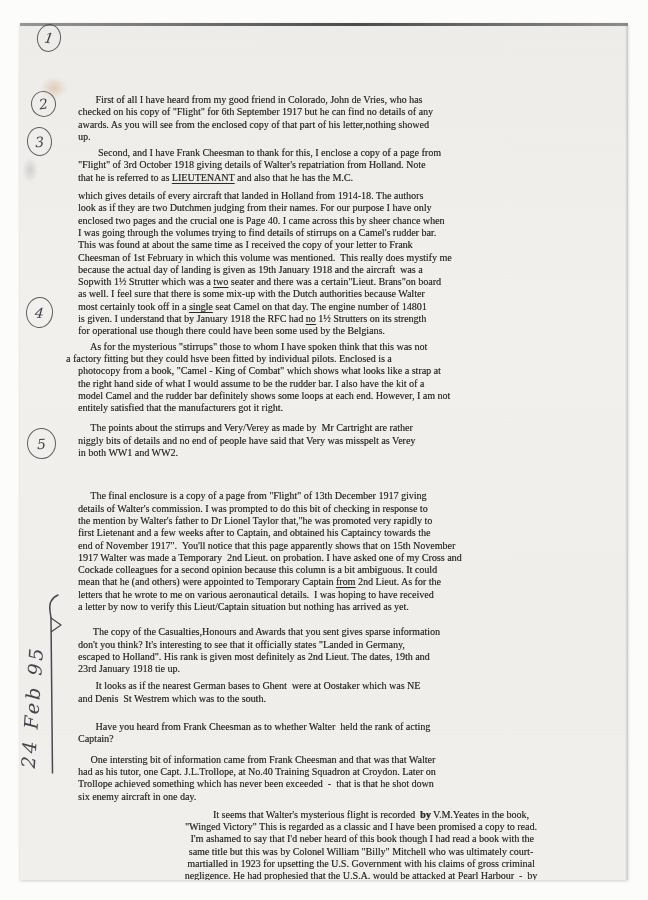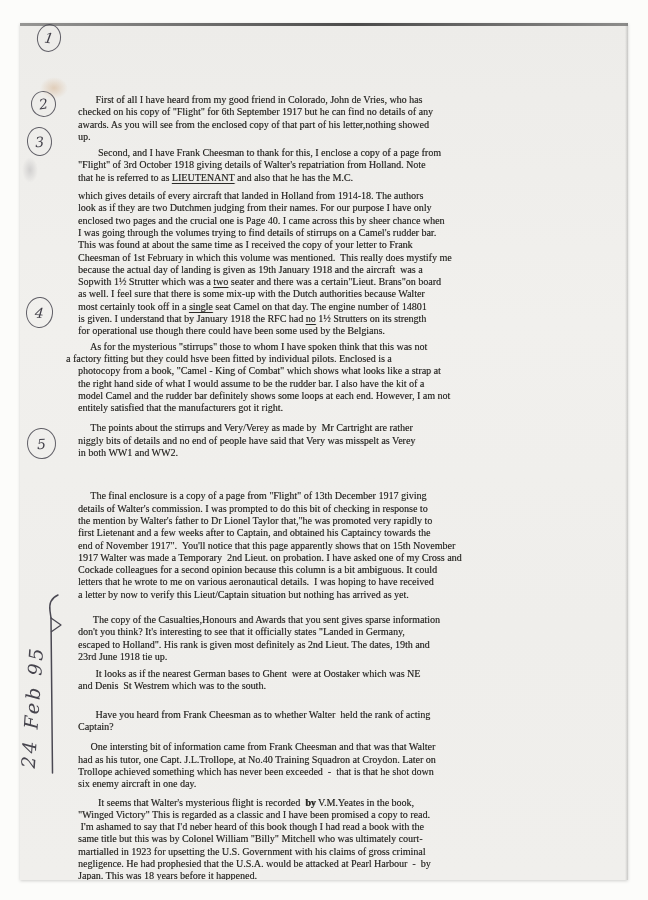--- a/index.html
+++ b/index.html
@@ -110,44 +110,45 @@
         <div class="line"><span>in both WW1 and WW2.</span></div>
       </div>
       <div class="para" style="margin-top: 31px;">
         <div class="line"><span>     The final enclosure is a copy of a page from "Flight" of 13th December 1917 giving</span></div>
         <div class="line"><span>details of Walter's commission. I was prompted to do this bit of checking in response to</span></div>
         <div class="line"><span>the mention by Walter's father to Dr Lionel Taylor that,"he was promoted very rapidly to</span></div>
         <div class="line"><span>first Lietenant and a few weeks after to Captain, and obtained his Captaincy towards the</span></div>
         <div class="line"><span>end of November 1917".  You'll notice that this page apparently shows that on 15th November</span></div>
         <div class="line"><span>1917 Walter was made a Temporary  2nd Lieut. on probation. I have asked one of my Cross and</span></div>
         <div class="line"><span>Cockade colleagues for a second opinion because this column is a bit ambiguous. It could</span></div>
+        <div class="line"><span>mean that he (and others) were appointed to Temporary Captain </span><span class="u">from</span><span> 2nd Lieut. As for the</span></div>
         <div class="line"><span>letters that he wrote to me on various aeronautical details.  I was hoping to have received</span></div>
         <div class="line"><span>a letter by now to verify this Lieut/Captain situation but nothing has arrived as yet.</span></div>
       </div>
       <div class="para" style="margin-top: 13px;">
         <div class="line"><span>      The copy of the Casualties,Honours and Awards that you sent gives sparse information</span></div>
         <div class="line"><span>don't you think? It's interesting to see that it officially states "Landed in Germany,</span></div>
         <div class="line"><span>escaped to Holland". His rank is given most definitely as 2nd Lieut. The dates, 19th and</span></div>
-        <div class="line"><span>23rd June 1918 tie up.</span></div>
+        <div class="line"><span>23rd January 1918 tie up.</span></div>
       </div>
       <div class="para" style="margin-top: 5px;">
         <div class="line"><span>       It looks as if the nearest German bases to Ghent  were at Oostaker which was NE</span></div>
         <div class="line"><span>and Denis  St Westrem which was to the south.</span></div>
       </div>
       <div class="para" style="margin-top: 16px;">
         <div class="line"><span>       Have you heard from Frank Cheesman as to whether Walter  held the rank of acting</span></div>
         <div class="line"><span>Captain?</span></div>
       </div>
       <div class="para" style="margin-top: 8px;">
         <div class="line"><span>     One intersting bit of information came from Frank Cheesman and that was that Walter</span></div>
         <div class="line"><span>had as his tutor, one Capt. J.L.Trollope, at No.40 Training Squadron at Croydon. Later on</span></div>
         <div class="line"><span>Trollope achieved something which has never been exceeded  -  that is that he shot down</span></div>
         <div class="line"><span>six enemy aircraft in one day.</span></div>
       </div>
-      <div class="para" style="margin-top: 6px;">
+      <div class="para" style="margin-top: 6px; text-align: center;">
         <div class="line"><span>        It seems that Walter's mysterious flight is recorded  </span><span class="b">by</span><span> V.M.Yeates in the book,</span></div>
         <div class="line"><span>"Winged Victory" This is regarded as a classic and I have been promised a copy to read.</span></div>
         <div class="line"><span> I'm ashamed to say that I'd neber heard of this book though I had read a book with the</span></div>
         <div class="line"><span>same title but this was by Colonel William "Billy" Mitchell who was ultimately court-</span></div>
         <div class="line"><span>martialled in 1923 for upsetting the U.S. Government with his claims of gross criminal</span></div>
         <div class="line"><span>negligence. He had prophesied that the U.S.A. would be attacked at Pearl Harbour  -  by</span></div>
         <div class="line"><span>Japan. This was 18 years before it happened.</span></div>
       </div>
     </div>
 </div>

